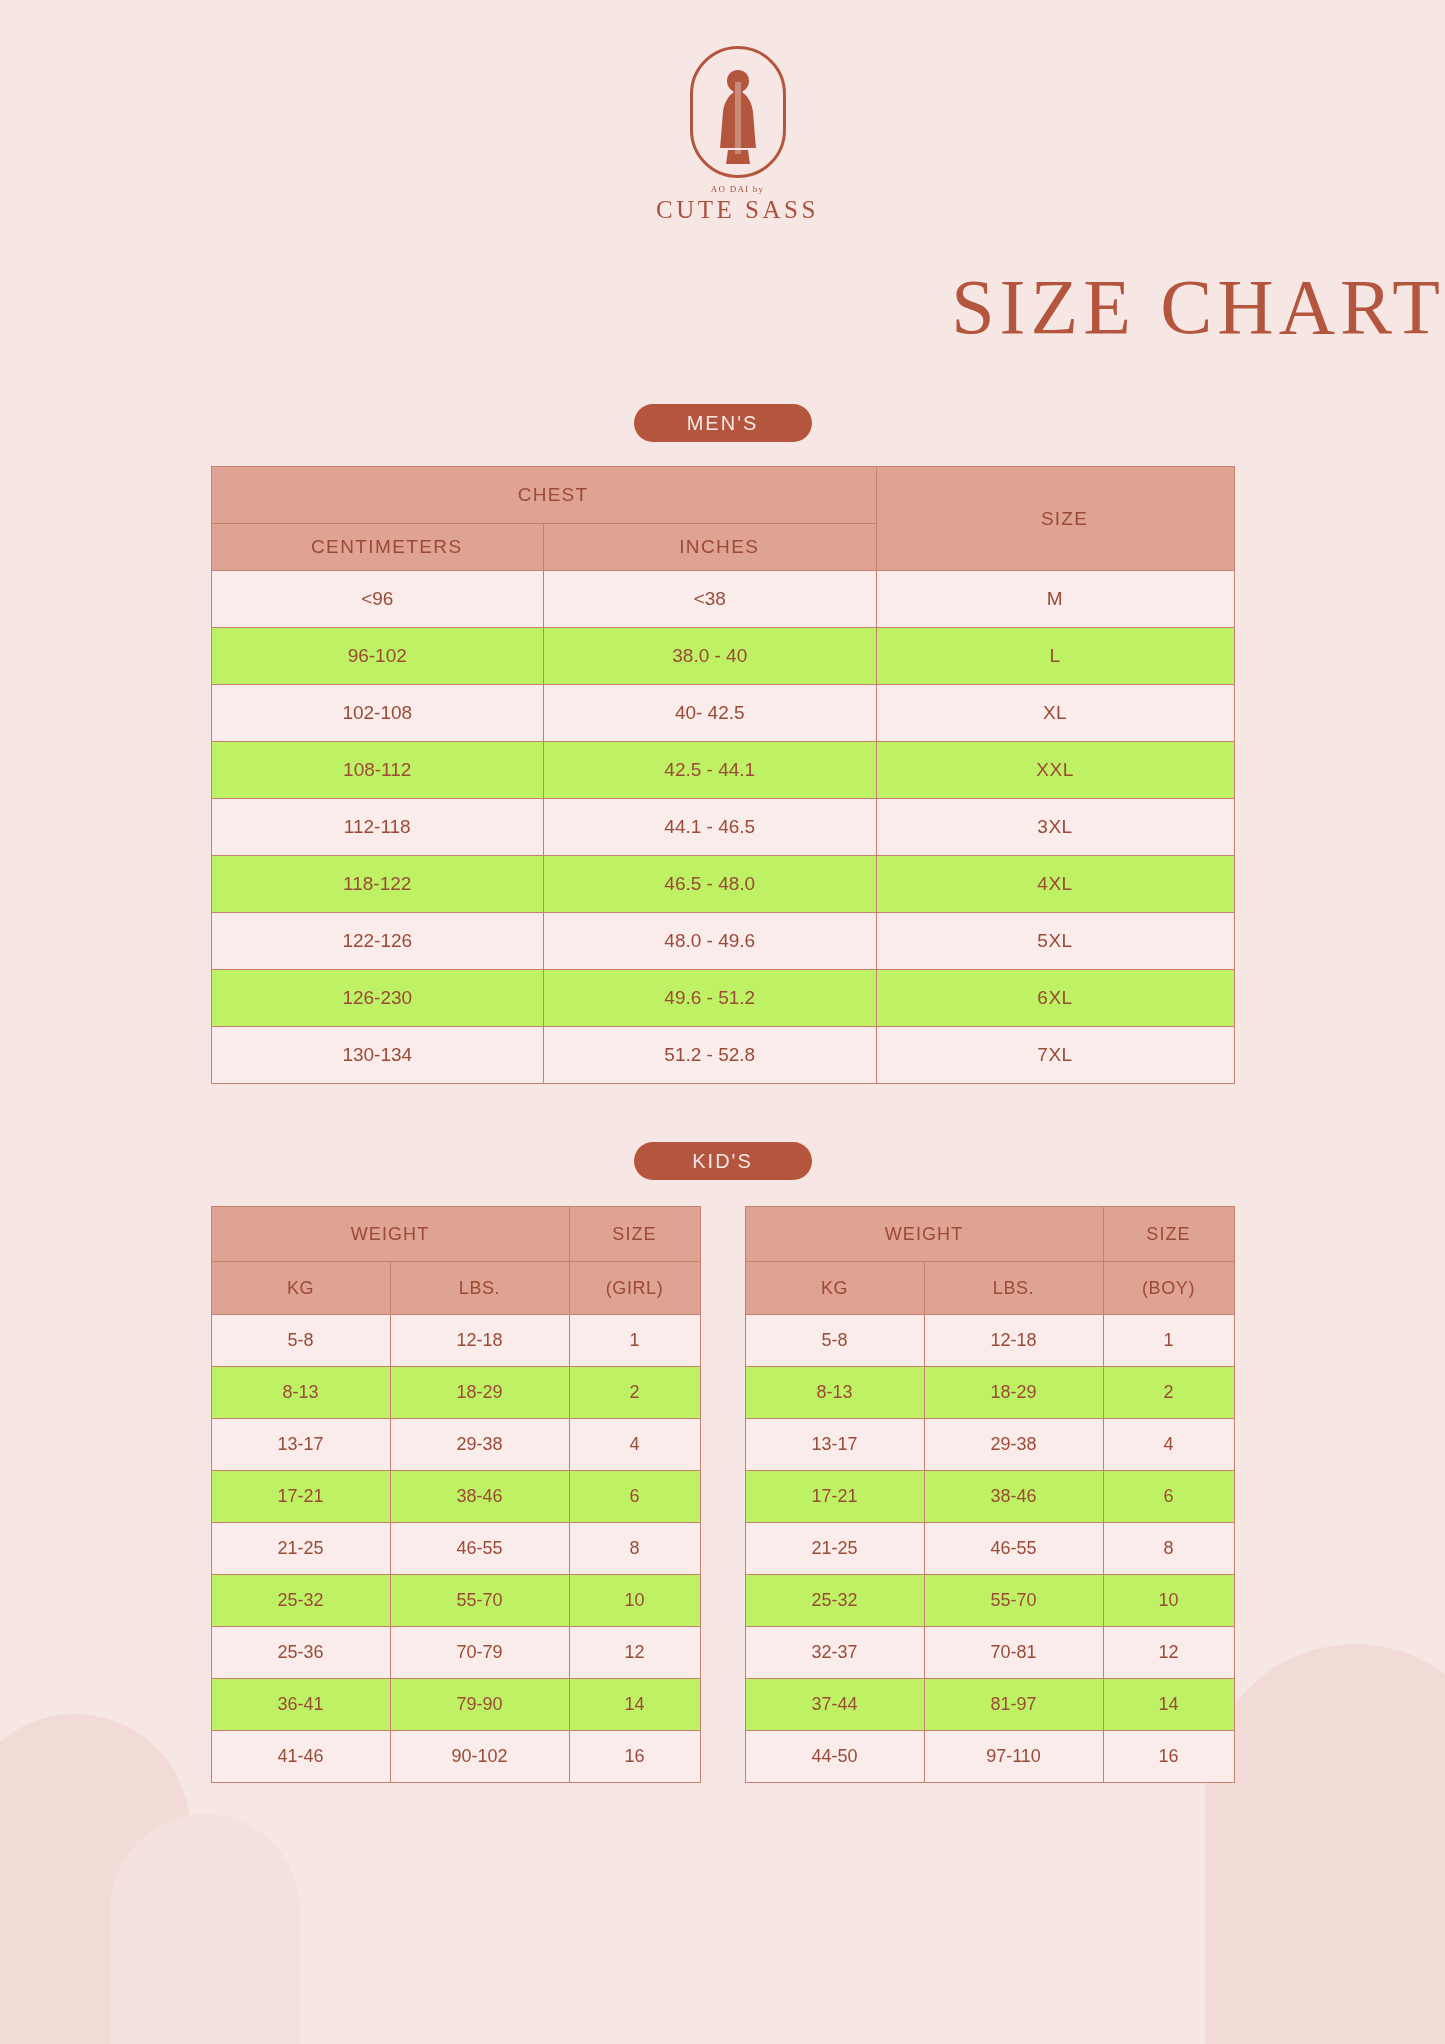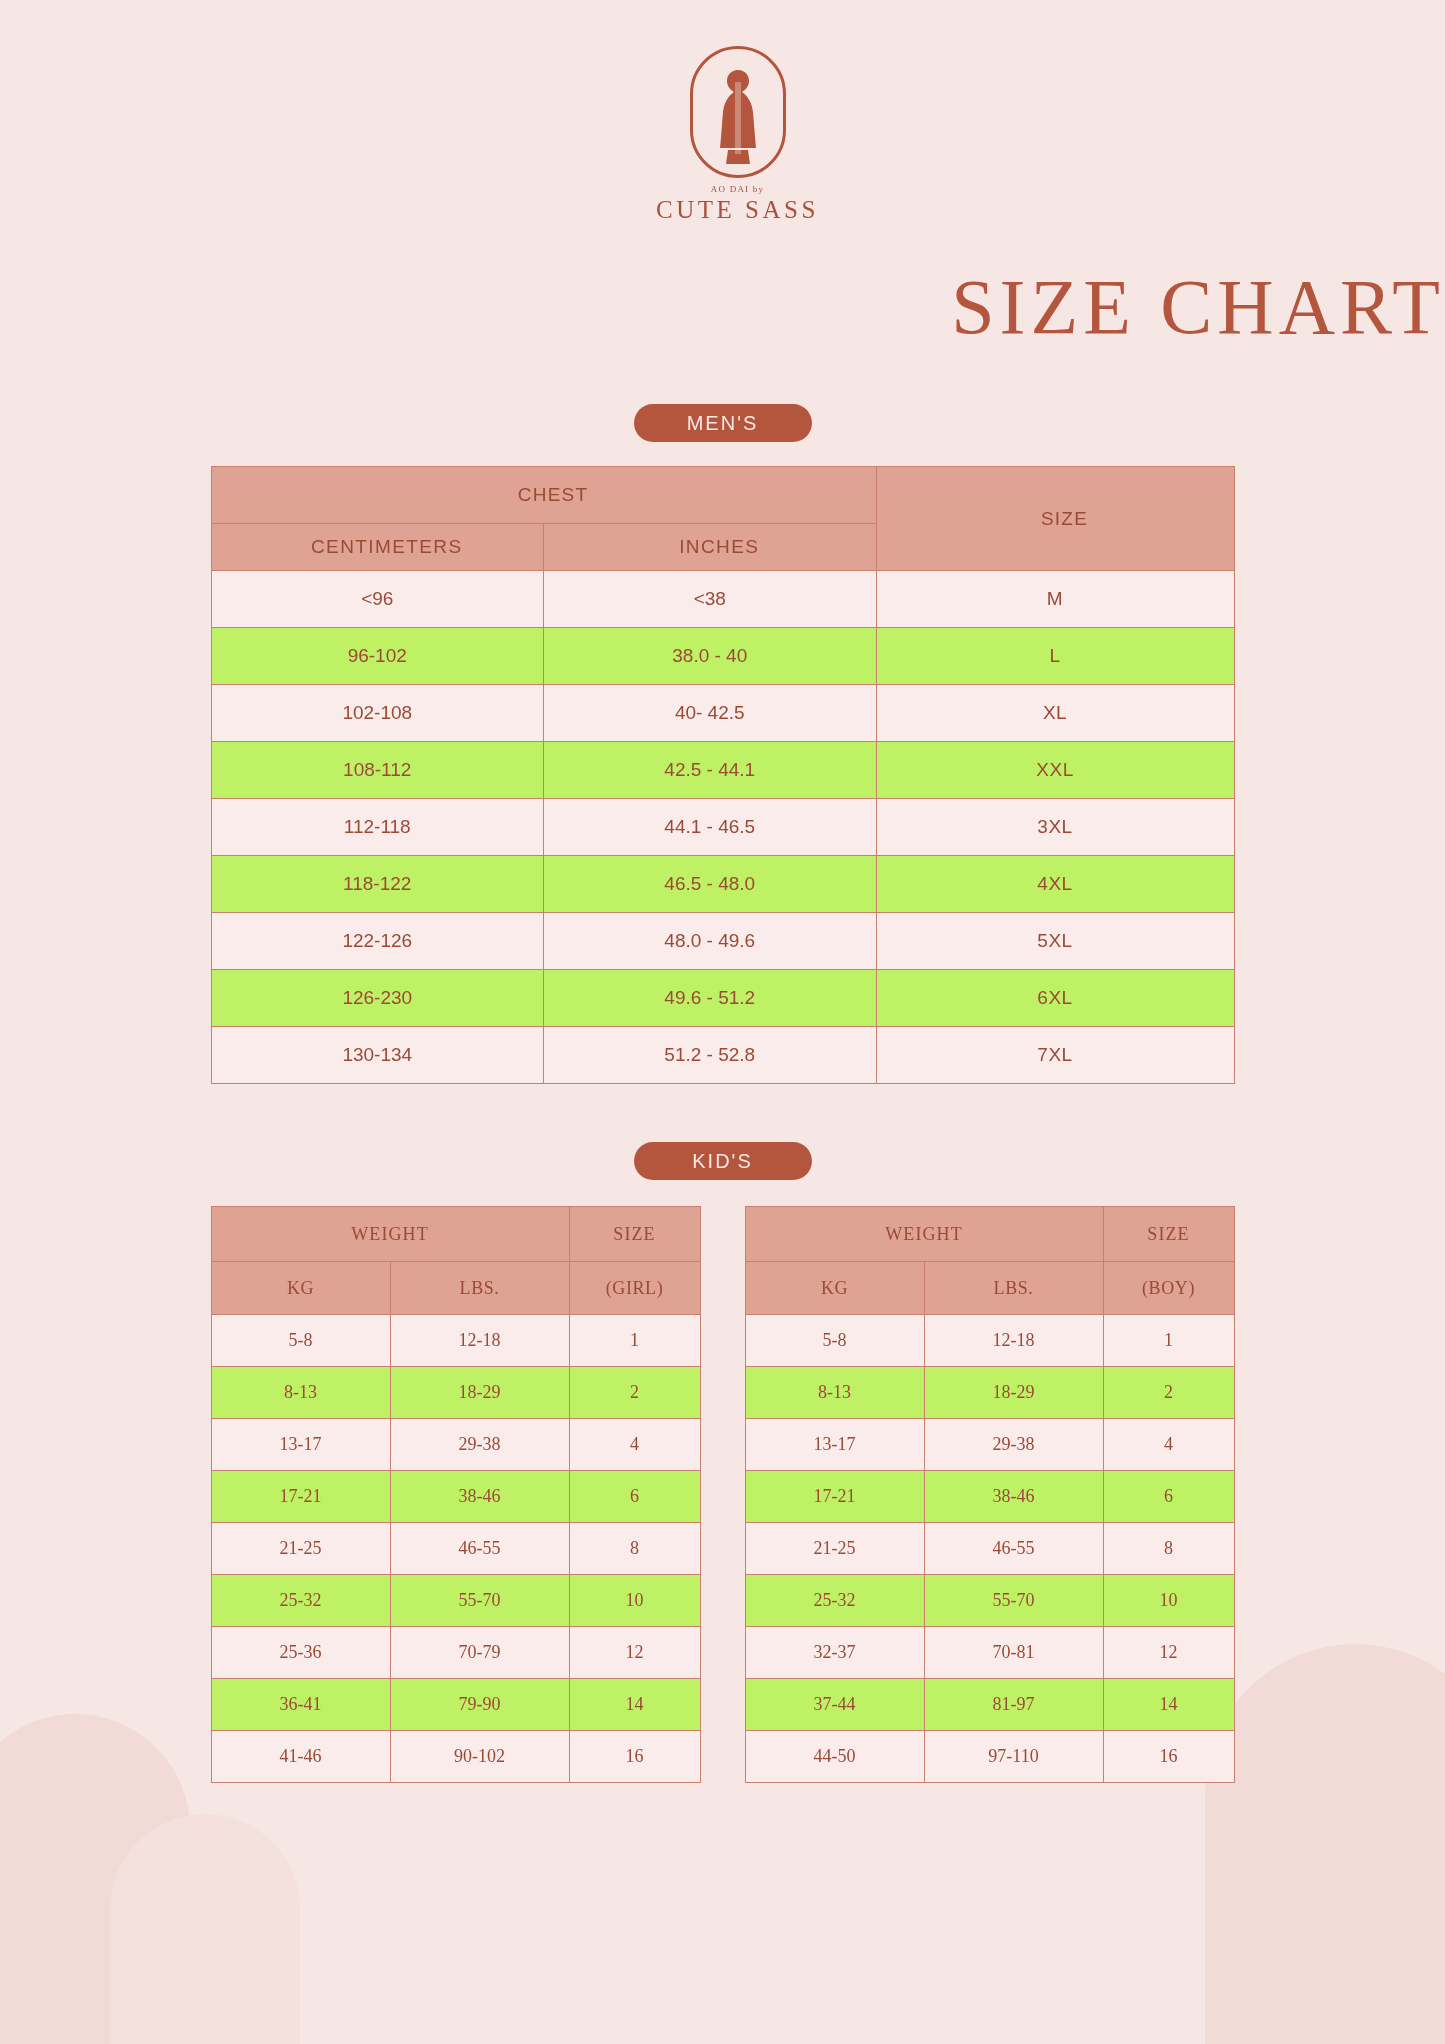--- a/index.html
+++ b/index.html
@@ -151,21 +151,20 @@
   .size-cell {
     font-weight: bold;
     letter-spacing: 0.5px;
   }
   
   .kids-wrap {
     width: 1024px;
     margin: 26px auto 0;
     display: flex;
     justify-content: space-between;
-    font-family: Liberation Serif, serif;
   }
   .kids-table {
     width: 490px;
     border: 1px solid #c8806e;
   }
   .kids-table th, .kids-table td {
     border: 1px solid #c8806e;
     text-align: center;
     font-size: 18px;
     font-weight: 400;

